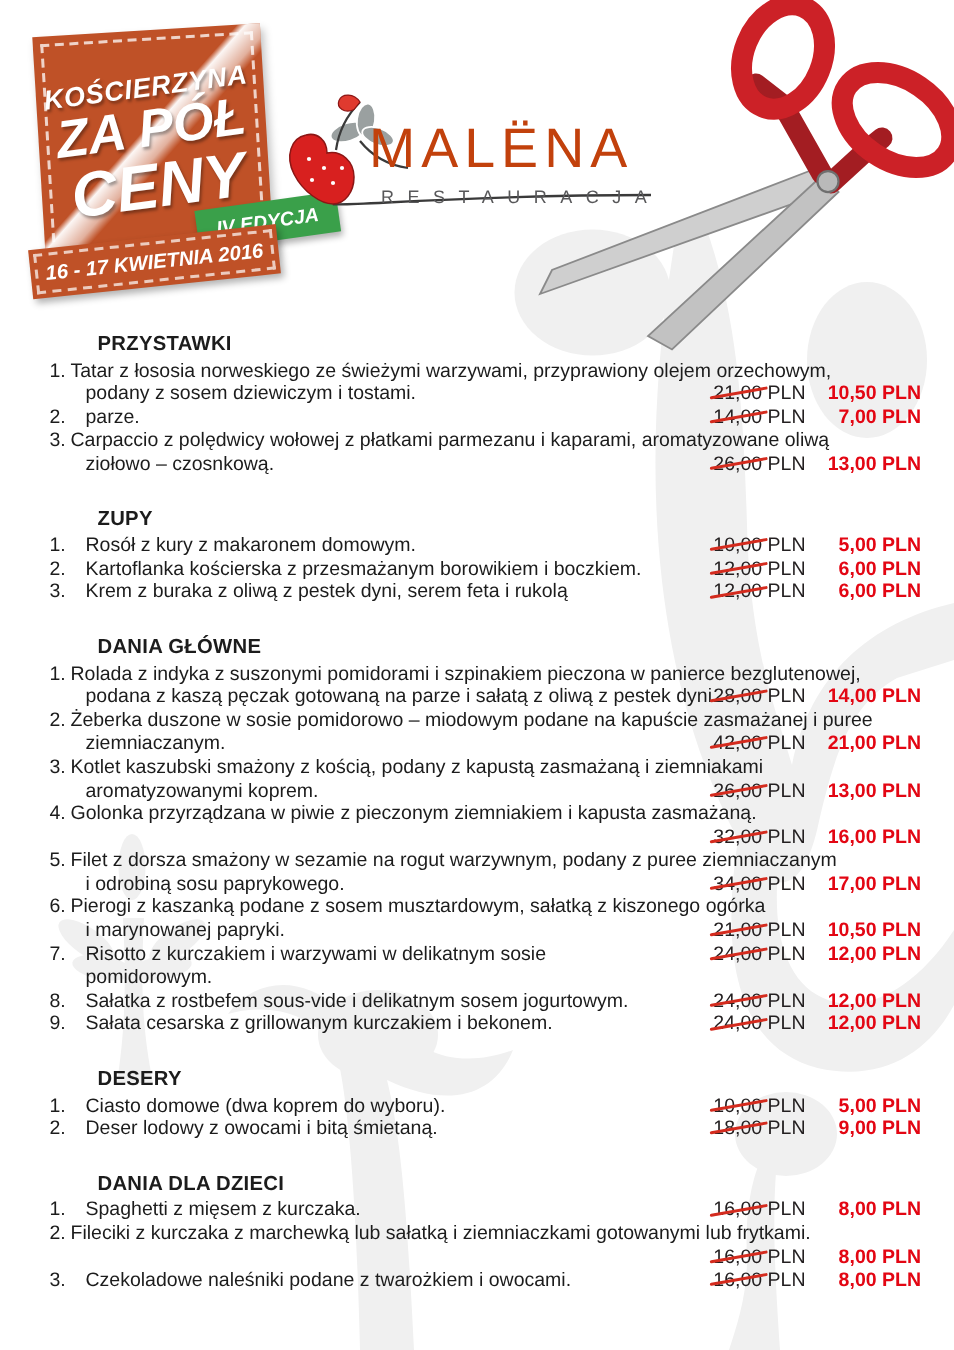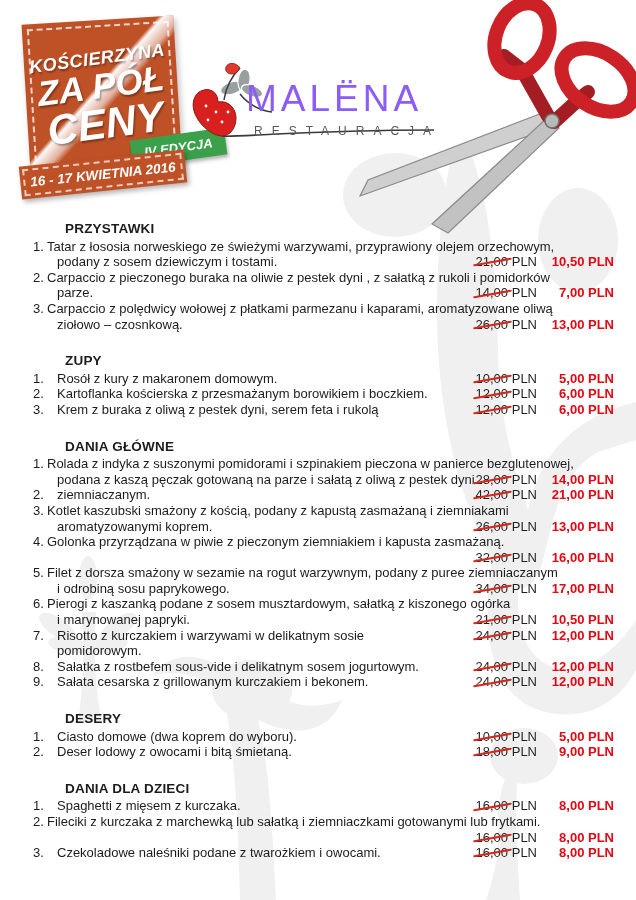--- a/index.html
+++ b/index.html
@@ -18,21 +18,21 @@
               text-shadow:1px 2px 2px rgba(0,0,0,.35);}
   #badge .l1{font-size:18px;line-height:20px;letter-spacing:.5px;}
   #badge .l2{font-size:35px;line-height:35px;}
   #badge .l3{font-size:42px;line-height:42px;}
   #edition{position:absolute;left:131px;top:134px;background:#3aa04a;color:#fff;font-weight:bold;font-style:italic;
            font-size:13px;padding:6px 13px;transform:rotate(-8deg);box-shadow:1px 3px 4px rgba(0,0,0,.3);}
   #dates{position:absolute;left:20px;top:158px;background:#bf5127;color:#fff;font-weight:bold;font-style:italic;
          font-size:13.5px;padding:9px 10px;transform:rotate(-6deg);box-shadow:2px 3px 5px rgba(0,0,0,.3);}
   #dates .dash{position:absolute;inset:3px;border:2px dashed rgba(255,255,255,.7);}
   #logo{position:absolute;left:188px;top:58px;width:250px;height:90px;}
-  #logo .name{position:absolute;left:58px;top:20px;font-size:37px;letter-spacing:4px;color:#8b5cf6;font-weight:normal;}
+  #logo .name{position:absolute;left:58px;top:20px;font-size:37px;letter-spacing:4px;color:#c2410c;font-weight:normal;}
   #logo .sub{position:absolute;left:66px;top:66px;font-size:12px;letter-spacing:9px;color:#58585a;}
   #scissors{position:absolute;right:0;top:0;}
   
   #menu{position:absolute;left:33px;right:22px;top:221px;z-index:2;font-size:13px;line-height:15.6px;}
   .menu-section{margin-bottom:21px;}
   .section-title{font-size:13.5px;font-weight:bold;letter-spacing:.2px;margin-bottom:2px;padding-left:32px;}
   .menu-item{position:relative;padding-left:14px;}
   .menu-item .num{position:absolute;left:0;top:0;}
   .line{min-height:15.6px;}
   .price-line{position:relative;padding-right:182px;padding-left:10px;}
@@ -125,21 +125,20 @@
   <div id="menu">
       <div class="menu-section">
         <div class="section-title">PRZYSTAWKI</div>
         <div class="menu-item">
           <span class="num">1.</span>
           <div class="line">Tatar z łososia norweskiego ze świeżymi warzywami, przyprawiony olejem orzechowym,</div>
           <div class="line price-line"><span class="line-text">podany z sosem dziewiczym i tostami.</span><span class="old-price"><span class="struck">21,00</span>&nbsp;PLN</span><span class="new-price">10,50 PLN</span></div>
         </div>
         <div class="menu-item">
           <span class="num">2.</span>
-          <div class="line">Carpaccio z pieczonego buraka na oliwie z pestek dyni , z sałatką z rukoli i pomidorków</div>
           <div class="line price-line"><span class="line-text">parze.</span><span class="old-price"><span class="struck">14,00</span>&nbsp;PLN</span><span class="new-price">7,00 PLN</span></div>
         </div>
         <div class="menu-item">
           <span class="num">3.</span>
           <div class="line">Carpaccio z polędwicy wołowej z płatkami parmezanu i kaparami, aromatyzowane oliwą</div>
           <div class="line price-line"><span class="line-text">ziołowo – czosnkową.</span><span class="old-price"><span class="struck">26,00</span>&nbsp;PLN</span><span class="new-price">13,00 PLN</span></div>
         </div>
       </div>
       <div class="menu-section">
         <div class="section-title">ZUPY</div>
@@ -158,20 +157,21 @@
       </div>
       <div class="menu-section">
         <div class="section-title">DANIA GŁÓWNE</div>
         <div class="menu-item">
           <span class="num">1.</span>
           <div class="line">Rolada z indyka z suszonymi pomidorami i szpinakiem pieczona w panierce bezglutenowej,</div>
           <div class="line price-line compact"><span class="line-text">podana z kaszą pęczak gotowaną na parze i sałatą z oliwą z pestek dyni.</span><span class="old-price"><span class="struck">28,00</span>&nbsp;PLN</span><span class="new-price">14,00 PLN</span></div>
         </div>
         <div class="menu-item">
           <span class="num">2.</span>
+          <div class="line">Żeberka duszone w sosie pomidorowo – miodowym podane na kapuście zasmażanej i puree</div>
           <div class="line price-line"><span class="line-text">ziemniaczanym.</span><span class="old-price"><span class="struck">42,00</span>&nbsp;PLN</span><span class="new-price">21,00 PLN</span></div>
         </div>
         <div class="menu-item">
           <span class="num">3.</span>
           <div class="line">Kotlet kaszubski smażony z kością, podany z kapustą zasmażaną i ziemniakami</div>
           <div class="line price-line"><span class="line-text">aromatyzowanymi koprem.</span><span class="old-price"><span class="struck">26,00</span>&nbsp;PLN</span><span class="new-price">13,00 PLN</span></div>
         </div>
         <div class="menu-item">
           <span class="num">4.</span>
           <div class="line">Golonka przyrządzana w piwie z pieczonym ziemniakiem i kapusta zasmażaną.</div>

